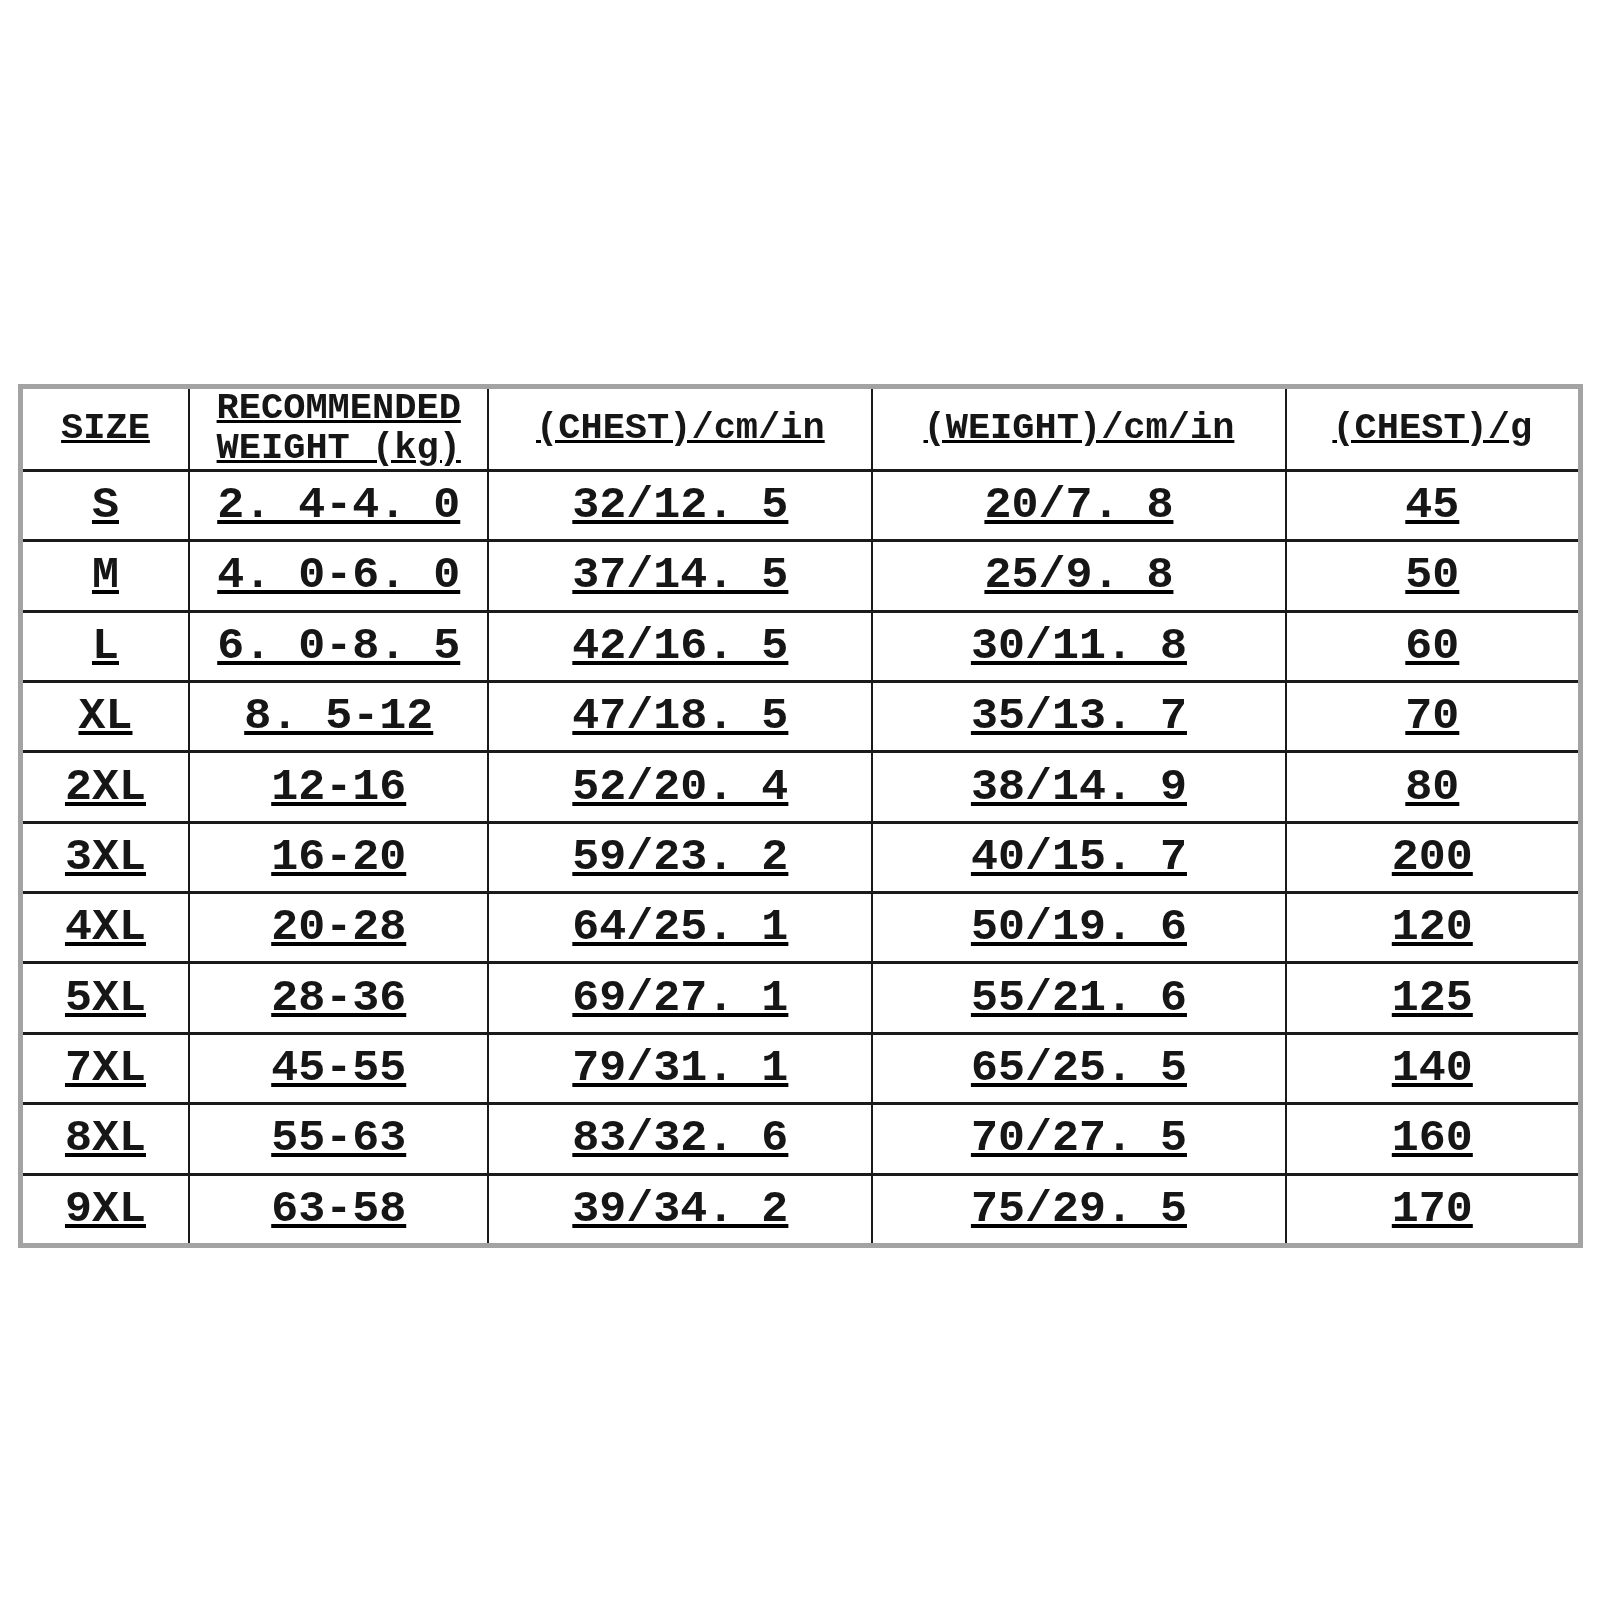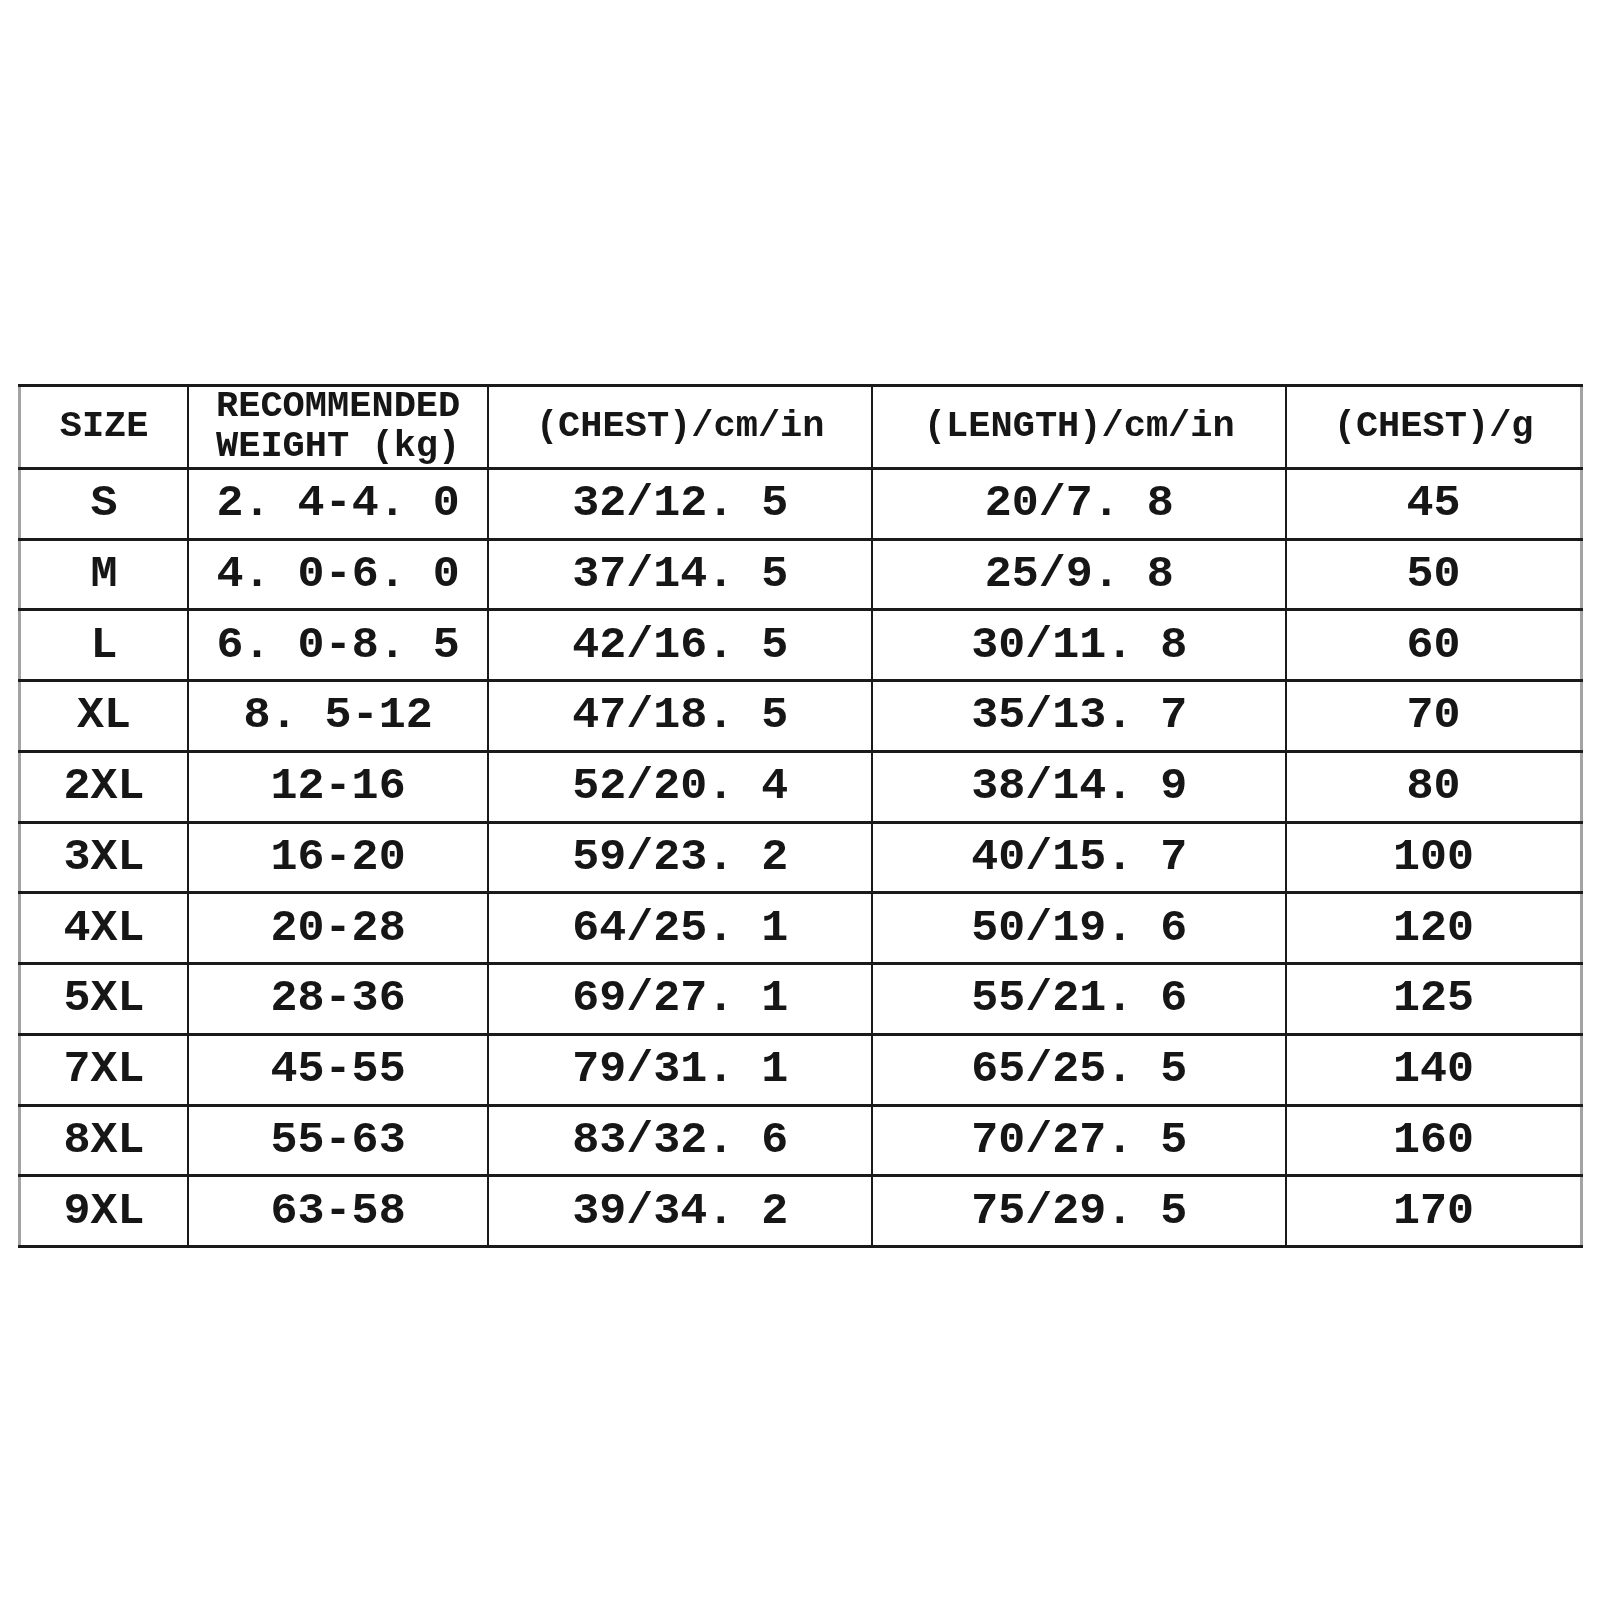--- a/index.html
+++ b/index.html
@@ -30,21 +30,21 @@
     border-top: 3px solid #1a1a1a;
     border-bottom: 3px solid #1a1a1a;
     border-left: 2px solid #1a1a1a;
     border-right: 2px solid #1a1a1a;
     text-align: center;
     vertical-align: middle;
     color: #161616;
     padding: 0;
     overflow: hidden;
   }
-  table.size-chart { border: 3px solid #a3a3a3; }
+  table.size-chart { border: 5px solid #a3a3a3; text-decoration: underline; }
   table.size-chart th {
     font-size: 37px;
     font-weight: 700;
     line-height: 1.08;
     white-space: pre-line;
     height: 62px;
   }
   table.size-chart td {
     font-size: 45px;
     font-weight: 700;
@@ -68,21 +68,21 @@
       <col class="col-chest">
       <col class="col-length">
       <col class="col-weight">
     </colgroup>
     <thead>
       <tr>
         <th>SIZE</th>
         <th>RECOMMENDED
 WEIGHT (kg)</th>
         <th>(CHEST)/cm/in</th>
-        <th>(LENGTH)/cm/in</th>
+        <th>(WEIGHT)/cm/in</th>
         <th>(CHEST)/g</th>
       </tr>
     </thead>
     <tbody>
         <tr>
           <td>S</td>
           <td>2. 4-4. 0</td>
           <td>32/12. 5</td>
           <td>20/7. 8</td>
           <td>45</td>
@@ -113,21 +113,21 @@
           <td>12-16</td>
           <td>52/20. 4</td>
           <td>38/14. 9</td>
           <td>80</td>
         </tr>
         <tr>
           <td>3XL</td>
           <td>16-20</td>
           <td>59/23. 2</td>
           <td>40/15. 7</td>
-          <td>100</td>
+          <td>200</td>
         </tr>
         <tr>
           <td>4XL</td>
           <td>20-28</td>
           <td>64/25. 1</td>
           <td>50/19. 6</td>
           <td>120</td>
         </tr>
         <tr>
           <td>5XL</td>

